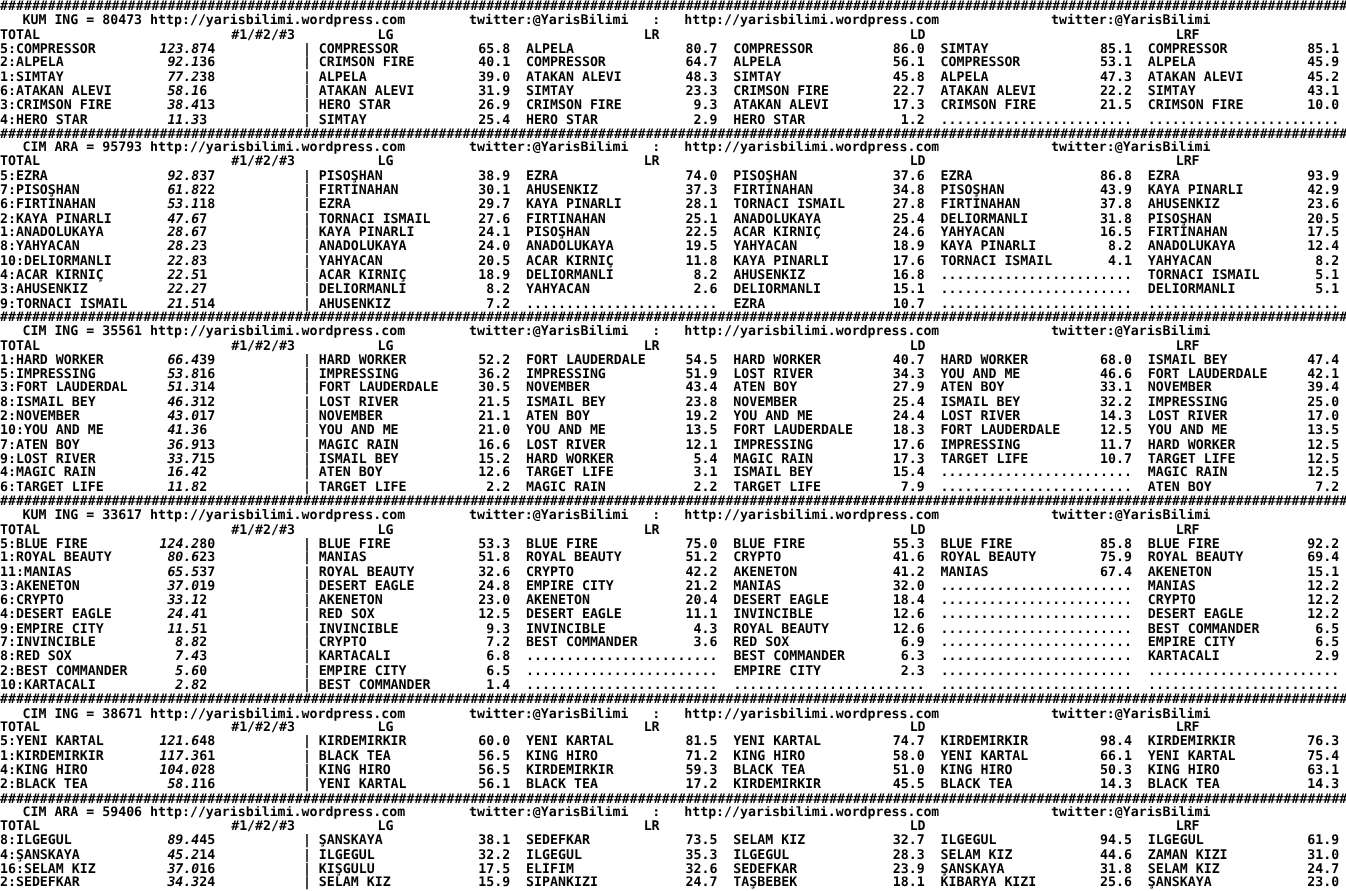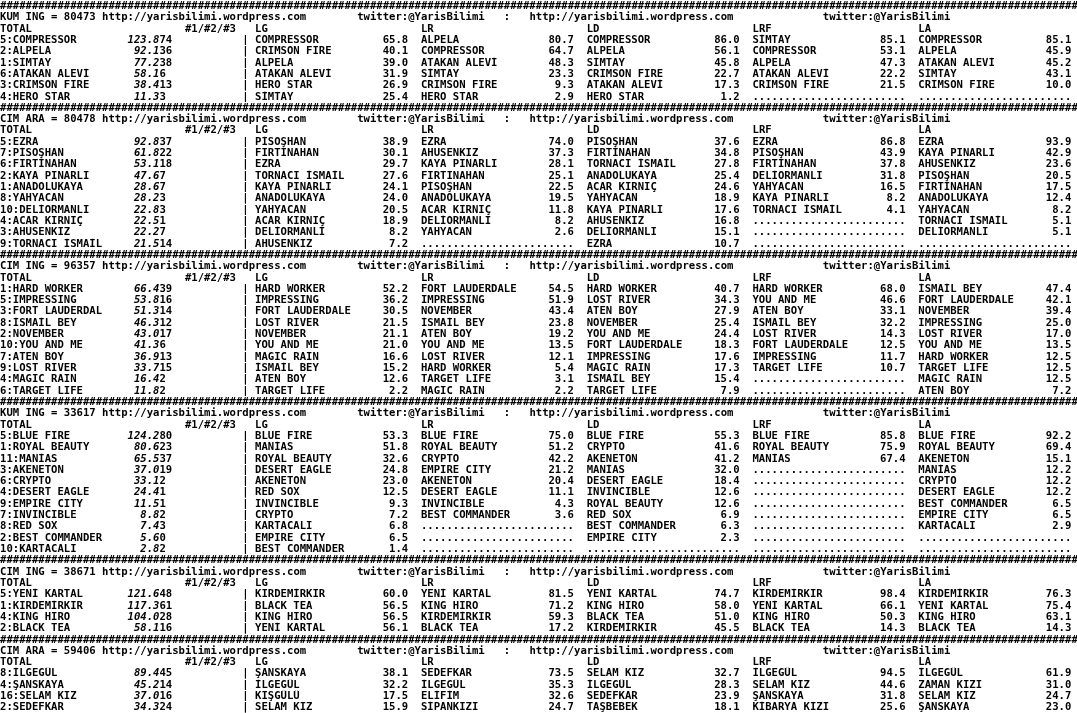--- a/index.html
+++ b/index.html
@@ -3,31 +3,31 @@
 <meta charset="utf-8">
 <style>
   html,body{margin:0;padding:0;background:#ffffff;}
   #report{
     width:1077px;height:713px;overflow:hidden;
     font-family:"DejaVu Sans Mono","Liberation Mono",monospace;
     font-size:10.6px;font-weight:700;line-height:11.32px;color:#000;
   }
   .line{display:flex;height:11.32px;white-space:pre;}
   .line span{flex:none;display:block;overflow:hidden;}
-  .c-title{width:16ch;}
+  .c-title{width:16ch;padding-left:18px;}
   .c-url{margin-right:8ch;}
   .c-sep{width:7ch;text-align:center;}
   .c-url2{margin-right:14ch;}
   .c-name{width:19ch;}
   .c-total{width:6ch;text-align:right;font-style:italic;}
   .c-stats{width:12ch;display:flex;justify-content:flex-end;}
   .c-statshead{width:12ch;text-align:right;}
   .c-s{width:3ch;}
   .c-pipe{width:3ch;text-align:center;}
-  .c-cellhead{width:26ch;}
+  .c-cellhead{width:26ch;margin-left:47px;}
   .c-cell-name{width:19ch;}
   .c-cell-val{width:5ch;text-align:right;margin-right:2ch;}
   .c-dots{width:24ch;margin-right:2ch;}
 </style>
 </head>
 <body>
 
 <div id="report">
     <div>
       <div class="line border"><span>##########################################################################################################################################################################</span></div>
@@ -35,36 +35,36 @@
       <div class="line columns-line"><span class="c-name">TOTAL</span><span class="c-total"></span><span class="c-statshead">#1/#2/#3</span><span class="c-pipe"></span><span class="c-cellhead">LG</span><span class="c-cellhead">LR</span><span class="c-cellhead">LD</span><span class="c-cellhead">LRF</span><span class="c-cellhead">LA</span></div>
       <div class="line data-row"><span class="c-name">5:COMPRESSOR</span><span class="c-total">123.8</span><span class="c-stats"><span class="c-s">74</span></span><span class="c-pipe">|</span><span class="c-cell-name">COMPRESSOR</span><span class="c-cell-val">65.8</span><span class="c-cell-name">ALPELA</span><span class="c-cell-val">80.7</span><span class="c-cell-name">COMPRESSOR</span><span class="c-cell-val">86.0</span><span class="c-cell-name">SİMTAY</span><span class="c-cell-val">85.1</span><span class="c-cell-name">COMPRESSOR</span><span class="c-cell-val">85.1</span></div>
       <div class="line data-row"><span class="c-name">2:ALPELA</span><span class="c-total">92.1</span><span class="c-stats"><span class="c-s">36</span></span><span class="c-pipe">|</span><span class="c-cell-name">CRIMSON FIRE</span><span class="c-cell-val">40.1</span><span class="c-cell-name">COMPRESSOR</span><span class="c-cell-val">64.7</span><span class="c-cell-name">ALPELA</span><span class="c-cell-val">56.1</span><span class="c-cell-name">COMPRESSOR</span><span class="c-cell-val">53.1</span><span class="c-cell-name">ALPELA</span><span class="c-cell-val">45.9</span></div>
       <div class="line data-row"><span class="c-name">1:SİMTAY</span><span class="c-total">77.2</span><span class="c-stats"><span class="c-s">38</span></span><span class="c-pipe">|</span><span class="c-cell-name">ALPELA</span><span class="c-cell-val">39.0</span><span class="c-cell-name">ATAKAN ALEVİ</span><span class="c-cell-val">48.3</span><span class="c-cell-name">SİMTAY</span><span class="c-cell-val">45.8</span><span class="c-cell-name">ALPELA</span><span class="c-cell-val">47.3</span><span class="c-cell-name">ATAKAN ALEVİ</span><span class="c-cell-val">45.2</span></div>
       <div class="line data-row"><span class="c-name">6:ATAKAN ALEVİ</span><span class="c-total">58.1</span><span class="c-stats"><span class="c-s">6</span></span><span class="c-pipe">|</span><span class="c-cell-name">ATAKAN ALEVİ</span><span class="c-cell-val">31.9</span><span class="c-cell-name">SİMTAY</span><span class="c-cell-val">23.3</span><span class="c-cell-name">CRIMSON FIRE</span><span class="c-cell-val">22.7</span><span class="c-cell-name">ATAKAN ALEVİ</span><span class="c-cell-val">22.2</span><span class="c-cell-name">SİMTAY</span><span class="c-cell-val">43.1</span></div>
       <div class="line data-row"><span class="c-name">3:CRIMSON FIRE</span><span class="c-total">38.4</span><span class="c-stats"><span class="c-s">13</span></span><span class="c-pipe">|</span><span class="c-cell-name">HERO STAR</span><span class="c-cell-val">26.9</span><span class="c-cell-name">CRIMSON FIRE</span><span class="c-cell-val">9.3</span><span class="c-cell-name">ATAKAN ALEVİ</span><span class="c-cell-val">17.3</span><span class="c-cell-name">CRIMSON FIRE</span><span class="c-cell-val">21.5</span><span class="c-cell-name">CRIMSON FIRE</span><span class="c-cell-val">10.0</span></div>
       <div class="line data-row"><span class="c-name">4:HERO STAR</span><span class="c-total">11.3</span><span class="c-stats"><span class="c-s">3</span></span><span class="c-pipe">|</span><span class="c-cell-name">SİMTAY</span><span class="c-cell-val">25.4</span><span class="c-cell-name">HERO STAR</span><span class="c-cell-val">2.9</span><span class="c-cell-name">HERO STAR</span><span class="c-cell-val">1.2</span><span class="c-dots">........................</span><span class="c-dots">........................</span></div>
     </div>
     <div>
       <div class="line border"><span>##########################################################################################################################################################################</span></div>
-      <div class="line header-line"><span class="c-title">CIM ARA = 80478</span><span class="c-url">http://yarisbilimi.wordpress.com</span><span class="c-tw">twitter:@YarisBilimi</span><span class="c-sep">:</span><span class="c-url2">http://yarisbilimi.wordpress.com</span><span class="c-tw2">twitter:@YarisBilimi</span></div>
+      <div class="line header-line"><span class="c-title">CIM ARA = 95793</span><span class="c-url">http://yarisbilimi.wordpress.com</span><span class="c-tw">twitter:@YarisBilimi</span><span class="c-sep">:</span><span class="c-url2">http://yarisbilimi.wordpress.com</span><span class="c-tw2">twitter:@YarisBilimi</span></div>
       <div class="line columns-line"><span class="c-name">TOTAL</span><span class="c-total"></span><span class="c-statshead">#1/#2/#3</span><span class="c-pipe"></span><span class="c-cellhead">LG</span><span class="c-cellhead">LR</span><span class="c-cellhead">LD</span><span class="c-cellhead">LRF</span><span class="c-cellhead">LA</span></div>
       <div class="line data-row"><span class="c-name">5:EZRA</span><span class="c-total">92.8</span><span class="c-stats"><span class="c-s">37</span></span><span class="c-pipe">|</span><span class="c-cell-name">PİSOŞHAN</span><span class="c-cell-val">38.9</span><span class="c-cell-name">EZRA</span><span class="c-cell-val">74.0</span><span class="c-cell-name">PİSOŞHAN</span><span class="c-cell-val">37.6</span><span class="c-cell-name">EZRA</span><span class="c-cell-val">86.8</span><span class="c-cell-name">EZRA</span><span class="c-cell-val">93.9</span></div>
       <div class="line data-row"><span class="c-name">7:PİSOŞHAN</span><span class="c-total">61.8</span><span class="c-stats"><span class="c-s">22</span></span><span class="c-pipe">|</span><span class="c-cell-name">FIRTİNAHAN</span><span class="c-cell-val">30.1</span><span class="c-cell-name">AHUSENKIZ</span><span class="c-cell-val">37.3</span><span class="c-cell-name">FIRTİNAHAN</span><span class="c-cell-val">34.8</span><span class="c-cell-name">PİSOŞHAN</span><span class="c-cell-val">43.9</span><span class="c-cell-name">KAYA PINARLI</span><span class="c-cell-val">42.9</span></div>
       <div class="line data-row"><span class="c-name">6:FIRTİNAHAN</span><span class="c-total">53.1</span><span class="c-stats"><span class="c-s">18</span></span><span class="c-pipe">|</span><span class="c-cell-name">EZRA</span><span class="c-cell-val">29.7</span><span class="c-cell-name">KAYA PINARLI</span><span class="c-cell-val">28.1</span><span class="c-cell-name">TORNACI İSMAİL</span><span class="c-cell-val">27.8</span><span class="c-cell-name">FIRTİNAHAN</span><span class="c-cell-val">37.8</span><span class="c-cell-name">AHUSENKIZ</span><span class="c-cell-val">23.6</span></div>
       <div class="line data-row"><span class="c-name">2:KAYA PINARLI</span><span class="c-total">47.6</span><span class="c-stats"><span class="c-s">7</span></span><span class="c-pipe">|</span><span class="c-cell-name">TORNACI İSMAİL</span><span class="c-cell-val">27.6</span><span class="c-cell-name">FIRTINAHAN</span><span class="c-cell-val">25.1</span><span class="c-cell-name">ANADOLUKAYA</span><span class="c-cell-val">25.4</span><span class="c-cell-name">DELİORMANLI</span><span class="c-cell-val">31.8</span><span class="c-cell-name">PİSOŞHAN</span><span class="c-cell-val">20.5</span></div>
       <div class="line data-row"><span class="c-name">1:ANADOLUKAYA</span><span class="c-total">28.6</span><span class="c-stats"><span class="c-s">7</span></span><span class="c-pipe">|</span><span class="c-cell-name">KAYA PINARLI</span><span class="c-cell-val">24.1</span><span class="c-cell-name">PİSOŞHAN</span><span class="c-cell-val">22.5</span><span class="c-cell-name">ACAR KIRNIÇ</span><span class="c-cell-val">24.6</span><span class="c-cell-name">YAHYACAN</span><span class="c-cell-val">16.5</span><span class="c-cell-name">FIRTİNAHAN</span><span class="c-cell-val">17.5</span></div>
       <div class="line data-row"><span class="c-name">8:YAHYACAN</span><span class="c-total">28.2</span><span class="c-stats"><span class="c-s">3</span></span><span class="c-pipe">|</span><span class="c-cell-name">ANADOLUKAYA</span><span class="c-cell-val">24.0</span><span class="c-cell-name">ANADOLUKAYA</span><span class="c-cell-val">19.5</span><span class="c-cell-name">YAHYACAN</span><span class="c-cell-val">18.9</span><span class="c-cell-name">KAYA PINARLI</span><span class="c-cell-val">8.2</span><span class="c-cell-name">ANADOLUKAYA</span><span class="c-cell-val">12.4</span></div>
       <div class="line data-row"><span class="c-name">10:DELİORMANLI</span><span class="c-total">22.8</span><span class="c-stats"><span class="c-s">3</span></span><span class="c-pipe">|</span><span class="c-cell-name">YAHYACAN</span><span class="c-cell-val">20.5</span><span class="c-cell-name">ACAR KIRNIÇ</span><span class="c-cell-val">11.8</span><span class="c-cell-name">KAYA PINARLI</span><span class="c-cell-val">17.6</span><span class="c-cell-name">TORNACI İSMAİL</span><span class="c-cell-val">4.1</span><span class="c-cell-name">YAHYACAN</span><span class="c-cell-val">8.2</span></div>
       <div class="line data-row"><span class="c-name">4:ACAR KIRNIÇ</span><span class="c-total">22.5</span><span class="c-stats"><span class="c-s">1</span></span><span class="c-pipe">|</span><span class="c-cell-name">ACAR KIRNIÇ</span><span class="c-cell-val">18.9</span><span class="c-cell-name">DELİORMANLI</span><span class="c-cell-val">8.2</span><span class="c-cell-name">AHUSENKIZ</span><span class="c-cell-val">16.8</span><span class="c-dots">........................</span><span class="c-cell-name">TORNACI İSMAİL</span><span class="c-cell-val">5.1</span></div>
       <div class="line data-row"><span class="c-name">3:AHUSENKIZ</span><span class="c-total">22.2</span><span class="c-stats"><span class="c-s">7</span></span><span class="c-pipe">|</span><span class="c-cell-name">DELİORMANLİ</span><span class="c-cell-val">8.2</span><span class="c-cell-name">YAHYACAN</span><span class="c-cell-val">2.6</span><span class="c-cell-name">DELİORMANLI</span><span class="c-cell-val">15.1</span><span class="c-dots">........................</span><span class="c-cell-name">DELİORMANLI</span><span class="c-cell-val">5.1</span></div>
       <div class="line data-row"><span class="c-name">9:TORNACI İSMAİL</span><span class="c-total">21.5</span><span class="c-stats"><span class="c-s">14</span></span><span class="c-pipe">|</span><span class="c-cell-name">AHUSENKIZ</span><span class="c-cell-val">7.2</span><span class="c-dots">........................</span><span class="c-cell-name">EZRA</span><span class="c-cell-val">10.7</span><span class="c-dots">........................</span><span class="c-dots">........................</span></div>
     </div>
     <div>
       <div class="line border"><span>##########################################################################################################################################################################</span></div>
-      <div class="line header-line"><span class="c-title">CIM ING = 96357</span><span class="c-url">http://yarisbilimi.wordpress.com</span><span class="c-tw">twitter:@YarisBilimi</span><span class="c-sep">:</span><span class="c-url2">http://yarisbilimi.wordpress.com</span><span class="c-tw2">twitter:@YarisBilimi</span></div>
+      <div class="line header-line"><span class="c-title">CIM ING = 35561</span><span class="c-url">http://yarisbilimi.wordpress.com</span><span class="c-tw">twitter:@YarisBilimi</span><span class="c-sep">:</span><span class="c-url2">http://yarisbilimi.wordpress.com</span><span class="c-tw2">twitter:@YarisBilimi</span></div>
       <div class="line columns-line"><span class="c-name">TOTAL</span><span class="c-total"></span><span class="c-statshead">#1/#2/#3</span><span class="c-pipe"></span><span class="c-cellhead">LG</span><span class="c-cellhead">LR</span><span class="c-cellhead">LD</span><span class="c-cellhead">LRF</span><span class="c-cellhead">LA</span></div>
       <div class="line data-row"><span class="c-name">1:HARD WORKER</span><span class="c-total">66.4</span><span class="c-stats"><span class="c-s">39</span></span><span class="c-pipe">|</span><span class="c-cell-name">HARD WORKER</span><span class="c-cell-val">52.2</span><span class="c-cell-name">FORT LAUDERDALE</span><span class="c-cell-val">54.5</span><span class="c-cell-name">HARD WORKER</span><span class="c-cell-val">40.7</span><span class="c-cell-name">HARD WORKER</span><span class="c-cell-val">68.0</span><span class="c-cell-name">İSMAİL BEY</span><span class="c-cell-val">47.4</span></div>
       <div class="line data-row"><span class="c-name">5:IMPRESSING</span><span class="c-total">53.8</span><span class="c-stats"><span class="c-s">16</span></span><span class="c-pipe">|</span><span class="c-cell-name">IMPRESSING</span><span class="c-cell-val">36.2</span><span class="c-cell-name">IMPRESSING</span><span class="c-cell-val">51.9</span><span class="c-cell-name">LOST RIVER</span><span class="c-cell-val">34.3</span><span class="c-cell-name">YOU AND ME</span><span class="c-cell-val">46.6</span><span class="c-cell-name">FORT LAUDERDALE</span><span class="c-cell-val">42.1</span></div>
       <div class="line data-row"><span class="c-name">3:FORT LAUDERDAL</span><span class="c-total">51.3</span><span class="c-stats"><span class="c-s">14</span></span><span class="c-pipe">|</span><span class="c-cell-name">FORT LAUDERDALE</span><span class="c-cell-val">30.5</span><span class="c-cell-name">NOVEMBER</span><span class="c-cell-val">43.4</span><span class="c-cell-name">ATEN BOY</span><span class="c-cell-val">27.9</span><span class="c-cell-name">ATEN BOY</span><span class="c-cell-val">33.1</span><span class="c-cell-name">NOVEMBER</span><span class="c-cell-val">39.4</span></div>
       <div class="line data-row"><span class="c-name">8:İSMAİL BEY</span><span class="c-total">46.3</span><span class="c-stats"><span class="c-s">12</span></span><span class="c-pipe">|</span><span class="c-cell-name">LOST RIVER</span><span class="c-cell-val">21.5</span><span class="c-cell-name">İSMAİL BEY</span><span class="c-cell-val">23.8</span><span class="c-cell-name">NOVEMBER</span><span class="c-cell-val">25.4</span><span class="c-cell-name">İSMAİL BEY</span><span class="c-cell-val">32.2</span><span class="c-cell-name">IMPRESSING</span><span class="c-cell-val">25.0</span></div>
       <div class="line data-row"><span class="c-name">2:NOVEMBER</span><span class="c-total">43.0</span><span class="c-stats"><span class="c-s">17</span></span><span class="c-pipe">|</span><span class="c-cell-name">NOVEMBER</span><span class="c-cell-val">21.1</span><span class="c-cell-name">ATEN BOY</span><span class="c-cell-val">19.2</span><span class="c-cell-name">YOU AND ME</span><span class="c-cell-val">24.4</span><span class="c-cell-name">LOST RIVER</span><span class="c-cell-val">14.3</span><span class="c-cell-name">LOST RIVER</span><span class="c-cell-val">17.0</span></div>
       <div class="line data-row"><span class="c-name">10:YOU AND ME</span><span class="c-total">41.3</span><span class="c-stats"><span class="c-s">6</span></span><span class="c-pipe">|</span><span class="c-cell-name">YOU AND ME</span><span class="c-cell-val">21.0</span><span class="c-cell-name">YOU AND ME</span><span class="c-cell-val">13.5</span><span class="c-cell-name">FORT LAUDERDALE</span><span class="c-cell-val">18.3</span><span class="c-cell-name">FORT LAUDERDALE</span><span class="c-cell-val">12.5</span><span class="c-cell-name">YOU AND ME</span><span class="c-cell-val">13.5</span></div>
       <div class="line data-row"><span class="c-name">7:ATEN BOY</span><span class="c-total">36.9</span><span class="c-stats"><span class="c-s">13</span></span><span class="c-pipe">|</span><span class="c-cell-name">MAGIC RAIN</span><span class="c-cell-val">16.6</span><span class="c-cell-name">LOST RIVER</span><span class="c-cell-val">12.1</span><span class="c-cell-name">IMPRESSING</span><span class="c-cell-val">17.6</span><span class="c-cell-name">IMPRESSING</span><span class="c-cell-val">11.7</span><span class="c-cell-name">HARD WORKER</span><span class="c-cell-val">12.5</span></div>
       <div class="line data-row"><span class="c-name">9:LOST RIVER</span><span class="c-total">33.7</span><span class="c-stats"><span class="c-s">15</span></span><span class="c-pipe">|</span><span class="c-cell-name">İSMAİL BEY</span><span class="c-cell-val">15.2</span><span class="c-cell-name">HARD WORKER</span><span class="c-cell-val">5.4</span><span class="c-cell-name">MAGIC RAIN</span><span class="c-cell-val">17.3</span><span class="c-cell-name">TARGET LIFE</span><span class="c-cell-val">10.7</span><span class="c-cell-name">TARGET LIFE</span><span class="c-cell-val">12.5</span></div>
       <div class="line data-row"><span class="c-name">4:MAGIC RAIN</span><span class="c-total">16.4</span><span class="c-stats"><span class="c-s">2</span></span><span class="c-pipe">|</span><span class="c-cell-name">ATEN BOY</span><span class="c-cell-val">12.6</span><span class="c-cell-name">TARGET LIFE</span><span class="c-cell-val">3.1</span><span class="c-cell-name">İSMAİL BEY</span><span class="c-cell-val">15.4</span><span class="c-dots">........................</span><span class="c-cell-name">MAGIC RAIN</span><span class="c-cell-val">12.5</span></div>

